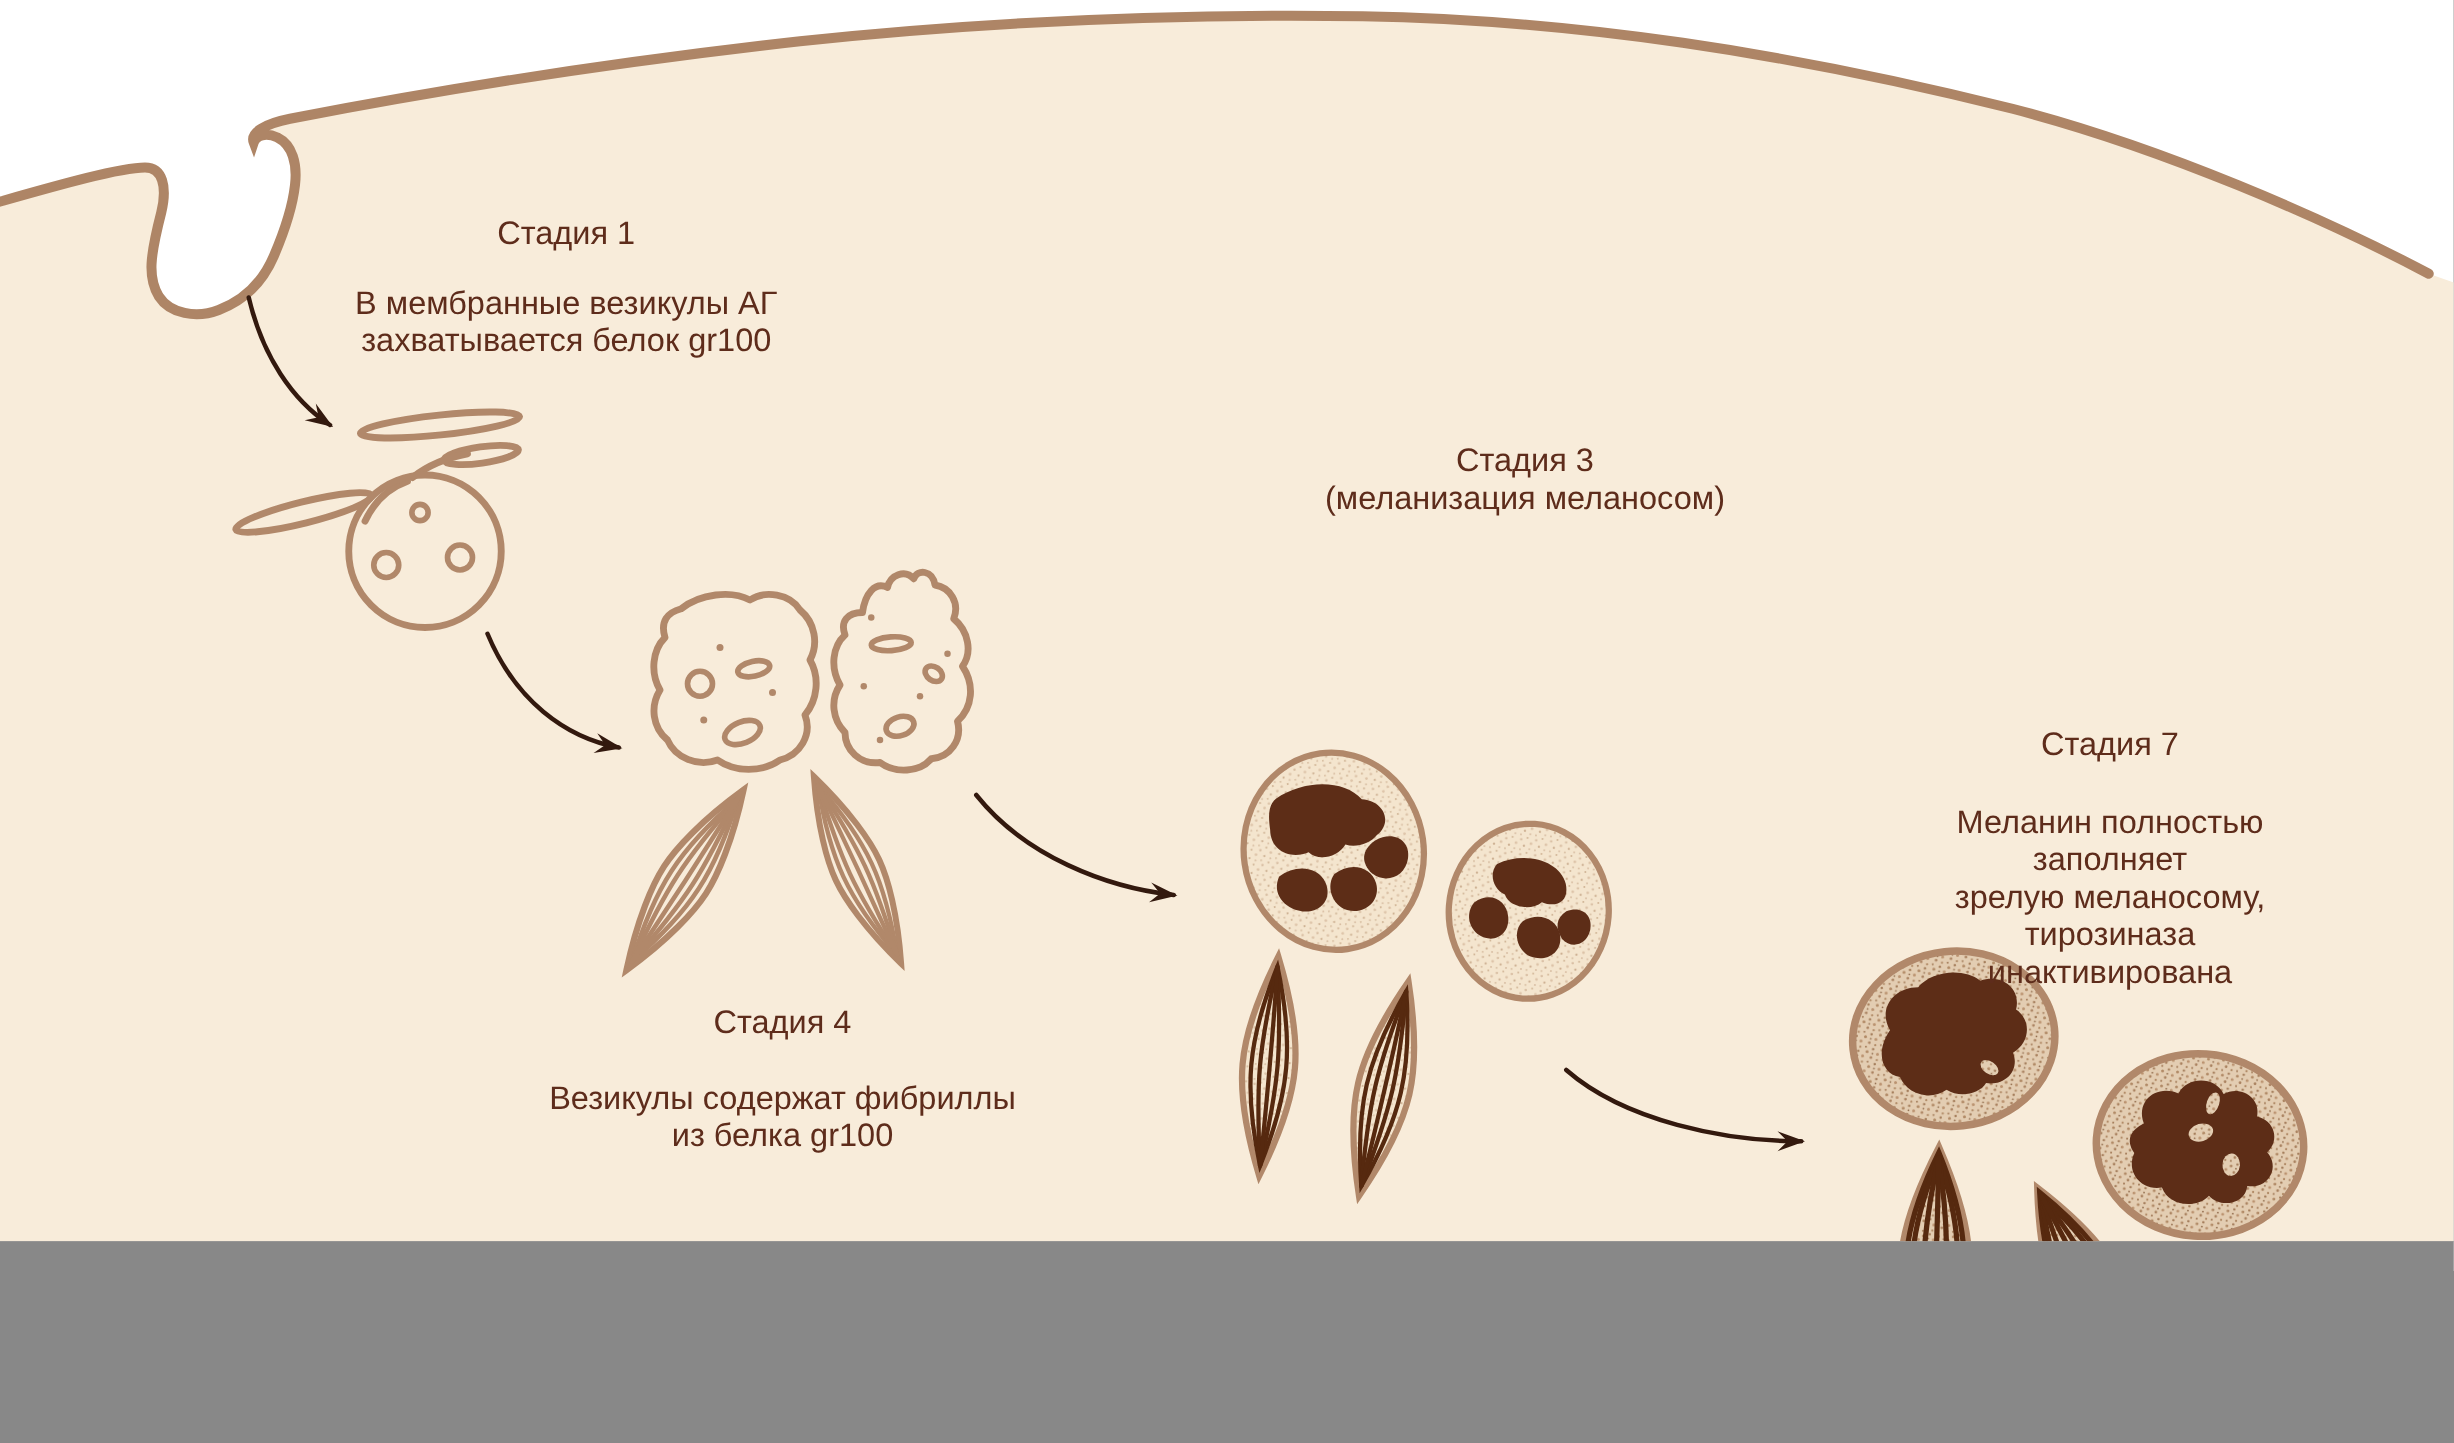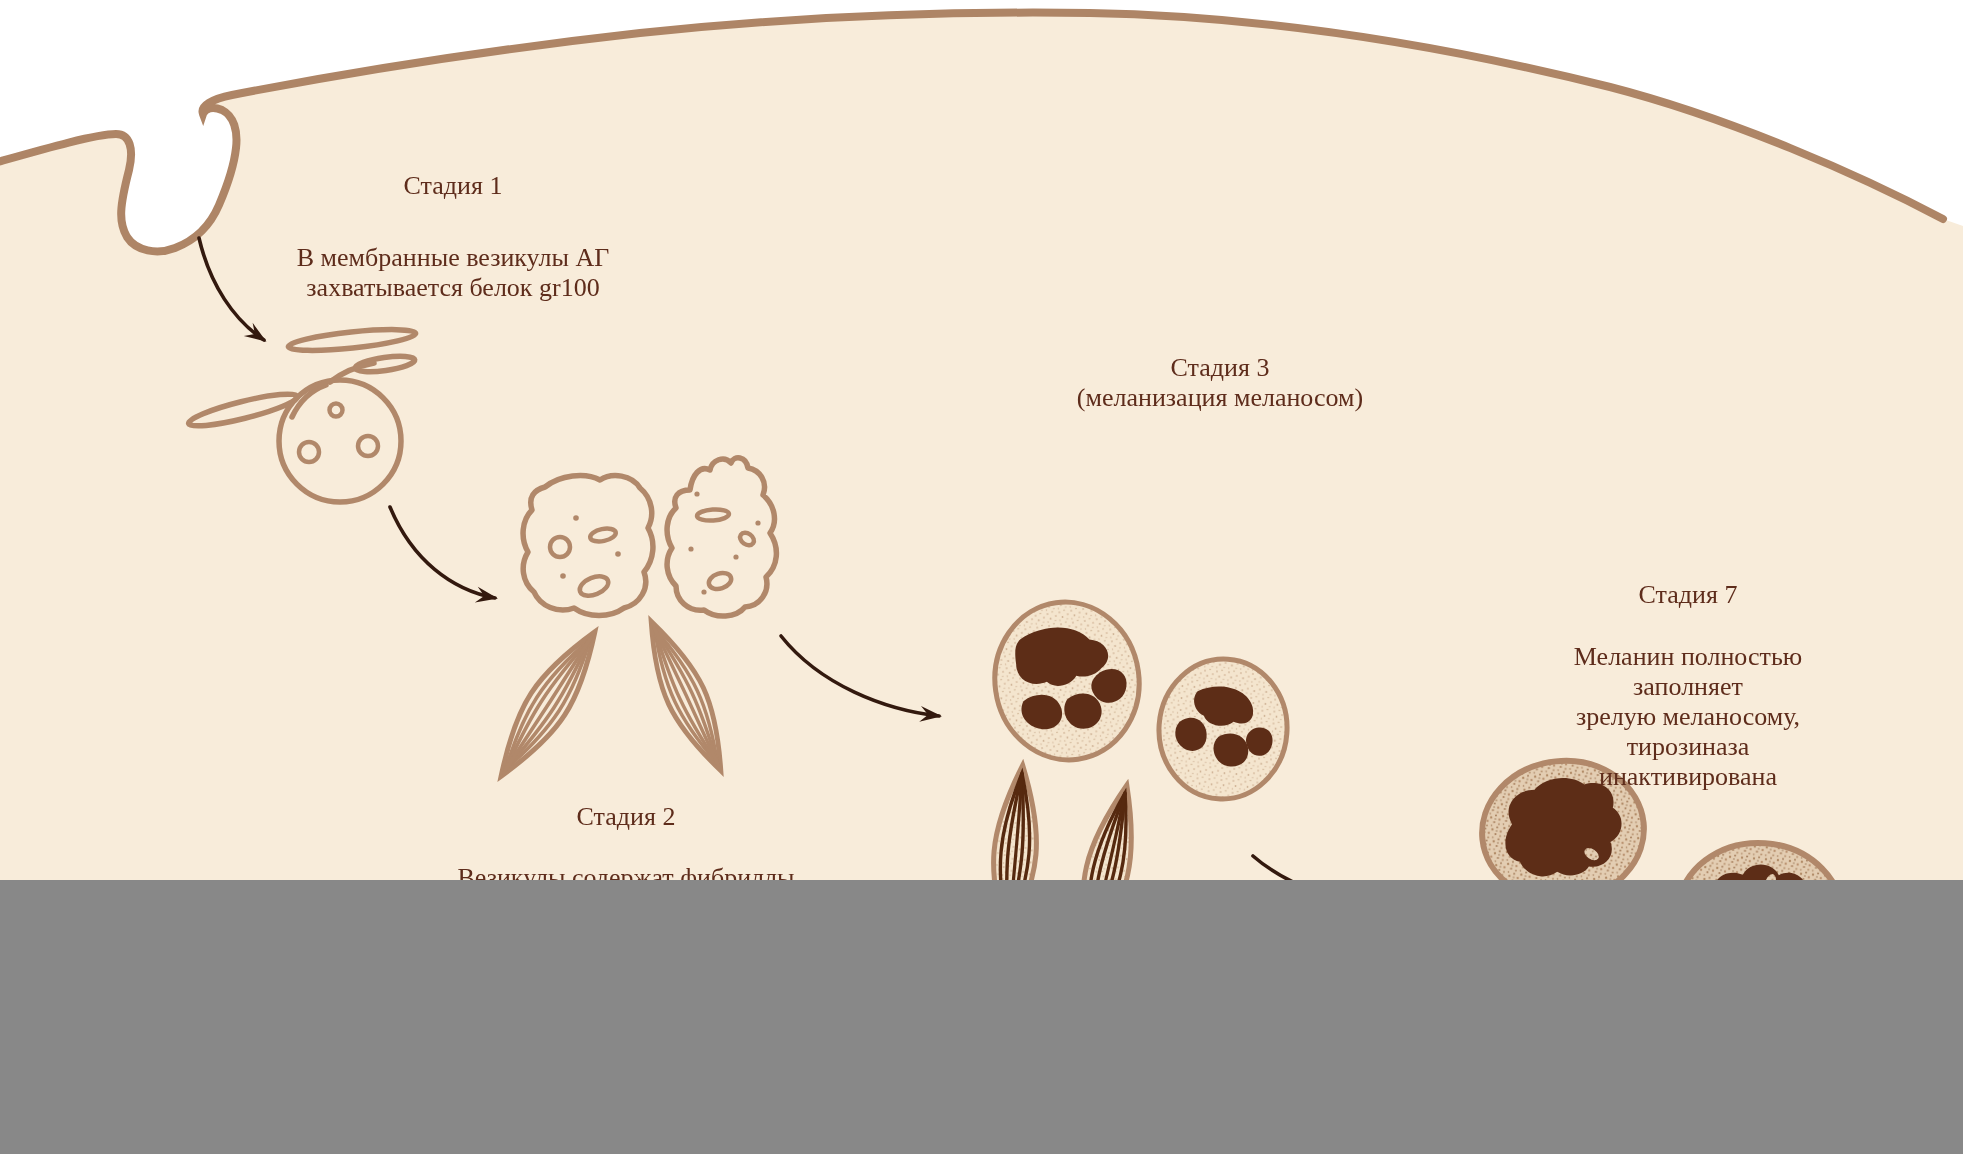--- a/index.html
+++ b/index.html
@@ -7,22 +7,22 @@
     --c-cell:#f8ecda;
     --c-membrane:#ae8566;
     --c-outline:#b1886a;
     --c-melanin:#5d2d17;
     --c-fibril:#56290f;
     --c-text:#5e2c1b;
     --c-arrow:#33190e;
   }
   html,body{margin:0;padding:0;background:#888;}
   .canvas{
-    position:relative;width:1963px;height:880px;background:var(--c-bg);
-    overflow:hidden;font-family:Liberation Serif, serif;
+    position:relative;width:1963px;height:993px;background:var(--c-bg);
+    overflow:hidden;font-family:Liberation Sans, sans-serif;
   }
   .canvas svg{position:absolute;left:0;top:0;}
   .cell-fill{fill:var(--c-cell);stroke:none;}
   .membrane{fill:none;stroke:var(--c-membrane);stroke-width:8;stroke-linecap:round;}
   .outline{fill:none;stroke:var(--c-outline);stroke-width:5.5;stroke-linecap:round;stroke-linejoin:round;}
   .outline-thin{fill:none;stroke:var(--c-outline);stroke-width:4.5;}
   .dot{fill:var(--c-outline);stroke:none;}
   .melanin{fill:var(--c-melanin);stroke:none;}
   .fibril{fill:none;stroke:var(--c-fibril);stroke-width:3.4;stroke-linecap:round;}
   .fibril-thick{fill:none;stroke:var(--c-fibril);stroke-width:4.2;stroke-linecap:round;}
@@ -215,24 +215,24 @@
     <g transform="translate(1670,1029) rotate(-27) scale(0.96)">
       <path class="lens4" d="M 0 -92 C 20 -50, 27 -19, 27 0 C 27 19, 20 50, 0 92 C -20 50, -27 19, -27 0 C -27 -19, -20 -50, 0 -92 Z"></path>
       <path class="fibril-thick" d="M 0 -88 C 18 -48, 23 -18, 23 0 C 23 18, 18 48, 0 88 C -18 48, -23 18, -23 0 C -23 -18, -18 -48, 0 -88 Z"></path>
       <path class="fibril-thick" d="M 0 -84 C 14 -46, 18 -17, 18 0 C 18 17, 14 46, 0 84 C -14 46, -18 17, -18 0 C -18 -17, -14 -46, 0 -84 Z"></path>
       <path class="fibril-thick" d="M 0 -84 C 7 -46, 9 -17, 9 0 C 9 17, 7 46, 0 84 C -7 46, -9 17, -9 0 C -9 -17, -7 -46, 0 -84 Z"></path>
       <path class="fibril-thick" d="M 0 -84 C 1 -42, 1 42, 0 84"></path>
     </g>
   </svg>
 
   <div class="stage-title" style="left:453px;top:171px">Стадия 1</div>
-  <div class="stage-desc" style="left:453px;top:243px">В мембранные везикулы АГ
+  <div class="stage-desc" style="left:453px;top:227px">В мембранные везикулы АГ
 захватывается белок gr100</div>
 
-  <div class="stage-title" style="left:626px;top:802px">Стадия 2</div>
+  <div class="stage-title" style="left:626px;top:802px">Стадия 4</div>
   <div class="stage-desc" style="left:626px;top:863px">Везикулы содержат фибриллы
 из белка gr100</div>
 
   <div class="stage-title" style="left:1220px;top:353px">Стадия 3
 (меланизация меланосом)</div>
 
   <div class="stage-title" style="left:1688px;top:580px">Стадия 7</div>
   <div class="stage-desc" style="left:1688px;top:642px">Меланин полностью заполняет
 зрелую меланосому,
 тирозиназа инактивирована</div>

